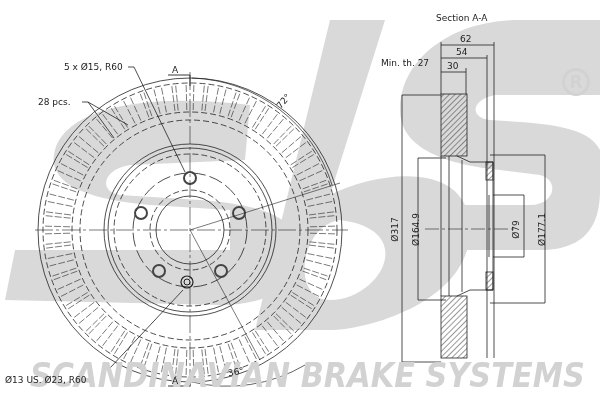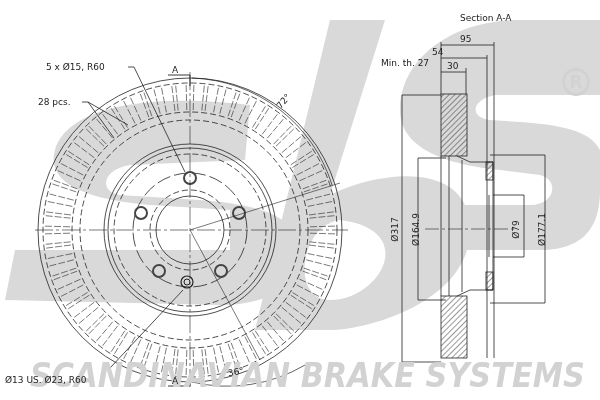--- a/index.html
+++ b/index.html
@@ -223,30 +223,30 @@
     <defs>
       <pattern id="hatch" width="4" height="4" patternUnits="userSpaceOnUse" patternTransform="rotate(45)">
         <line x1="0" y1="0" x2="0" y2="4" stroke="#333" stroke-width="1"></line>
       </pattern>
     </defs>
   </svg>
 
   <div class="brand">SCANDINAVIAN BRAKE SYSTEMS</div>
   <div class="reg">R</div>
 
-  <div class="lbl" style="left:46px;top:63px">5 x Ø15, R60</div>
+  <div class="lbl" style="left:64px;top:63px">5 x Ø15, R60</div>
   <div class="lbl" style="left:38px;top:98px">28 pcs.</div>
   <div class="lbl" style="left:5px;top:376px">Ø13 US. Ø23, R60</div>
   <div class="lbl" style="left:172px;top:66px">A</div>
   <div class="lbl" style="left:172px;top:377px">A</div>
   <div class="lbl" style="left:276px;top:97px;transform:rotate(-50deg)">72°</div>
   <div class="lbl" style="left:228px;top:368px;transform:rotate(-10deg)">36°</div>
 
-  <div class="lbl" style="left:460px;top:14px">Section A-A</div>
-  <div class="lbl" style="left:460px;top:35px">95</div>
-  <div class="lbl" style="left:432px;top:48px">54</div>
+  <div class="lbl" style="left:436px;top:14px">Section A-A</div>
+  <div class="lbl" style="left:460px;top:35px">62</div>
+  <div class="lbl" style="left:456px;top:48px">54</div>
   <div class="lbl" style="left:447px;top:62px">30</div>
   <div class="lbl" style="left:381px;top:59px">Min. th. 27</div>
   <div class="vlbl" style="left:383px;top:225px">Ø317</div>
   <div class="vlbl" style="left:400px;top:225px">Ø164.9</div>
   <div class="vlbl" style="left:507px;top:225px">Ø79</div>
   <div class="vlbl" style="left:526px;top:225px">Ø177.1</div>
 </div>
 
 </body></html>

